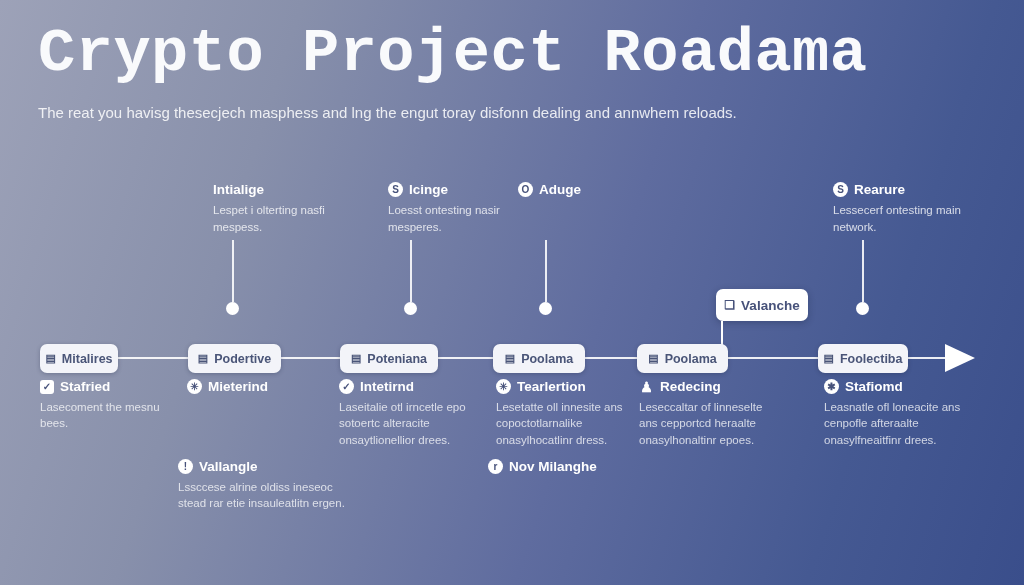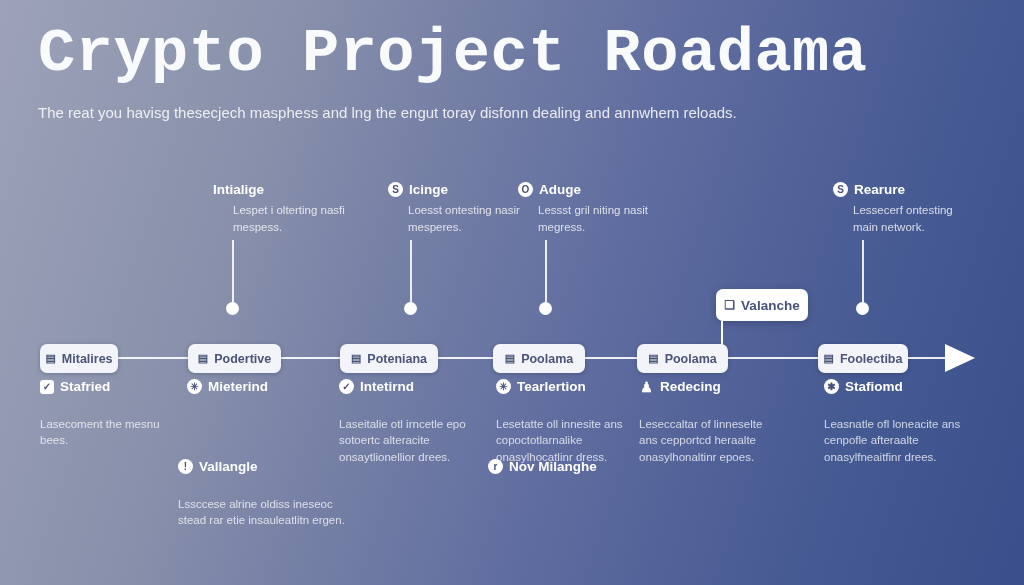--- a/index.html
+++ b/index.html
@@ -10,21 +10,21 @@
   }
   .title{
     position:absolute;left:38px;top:18px;margin:0;
     font-size:62px;font-weight:bold;letter-spacing:.5px;color:#f9fafc;font-family:Liberation Mono, monospace;
   }
   .subtitle{
     position:absolute;left:38px;top:104px;font-size:15px;color:rgba(255,255,255,.85);
   }
   .tm{position:absolute;top:182px;width:132px;}
   .tm-head{display:flex;align-items:center;gap:6px;font-size:13.5px;font-weight:bold;color:#fff;}
-  .tm-desc{margin-top:5px;font-size:11.5px;line-height:1.45;color:rgba(255,255,255,.78);margin-left:20px;}
+  .tm-desc{margin-top:5px;font-size:11.5px;line-height:1.45;color:rgba(255,255,255,.78);}
   .disc{
     display:inline-flex;flex:0 0 auto;width:15px;height:15px;border-radius:50%;
     background:#fff;color:#47527a;font-size:10px;font-weight:bold;
     align-items:center;justify-content:center;line-height:1;
   }
   .sq{
     display:inline-flex;flex:0 0 auto;width:14px;height:14px;border-radius:3px;
     background:#fff;color:#47527a;font-size:10px;font-weight:bold;
     align-items:center;justify-content:center;line-height:1;
   }
@@ -44,21 +44,21 @@
     border-top:14px solid transparent;border-bottom:14px solid transparent;border-left:30px solid #fff;
   }
   .node{
     position:absolute;top:344px;height:29px;background:#f3f4f9;border-radius:7px;
     display:flex;align-items:center;justify-content:center;gap:6px;
     color:#4a5578;font-weight:bold;font-size:12.5px;box-shadow:0 1px 4px rgba(30,40,70,.3);
   }
   .node .nicon{font-size:11px;color:#4a5578;line-height:1;}
   .feature{position:absolute;top:379px;width:142px;}
   .f-head{display:flex;align-items:center;gap:6px;font-size:13.5px;font-weight:bold;color:#fff;}
-  .f-desc{margin-top:22px;font-size:11.5px;line-height:1.42;color:rgba(255,255,255,.75);}
+  .f-desc{margin-top:5px;font-size:11.5px;line-height:1.42;color:rgba(255,255,255,.75);}
   .bottom-item{position:absolute;top:459px;width:168px;}
 </style>
 </head>
 <body>
 
 <div class="stage">
 
   <h1 class="title">Crypto Project Roadama</h1>
   <div class="subtitle">The reat you havisg thesecjech masphess and lng the engut toray disfonn dealing and annwhem reloads.</div>
 
@@ -73,21 +73,20 @@
       <span class="disc">S</span>
       <span>Icinge</span>
     </div>
     <div class="tm-desc">Loesst ontesting nasir mesperes.</div>
   </div>
   <div class="tm" style="left:518px">
     <div class="tm-head">
       <span class="disc">O</span>
       <span>Aduge</span>
     </div>
-    <div class="tm-desc">Lessst gril niting nasit megress.</div>
   </div>
   <div class="tm" style="left:833px">
     <div class="tm-head">
       <span class="disc">S</span>
       <span>Rearure</span>
     </div>
     <div class="tm-desc">Lessecerf ontesting main network.</div>
   </div>
 
   <div class="vline" style="left:232px"></div>

